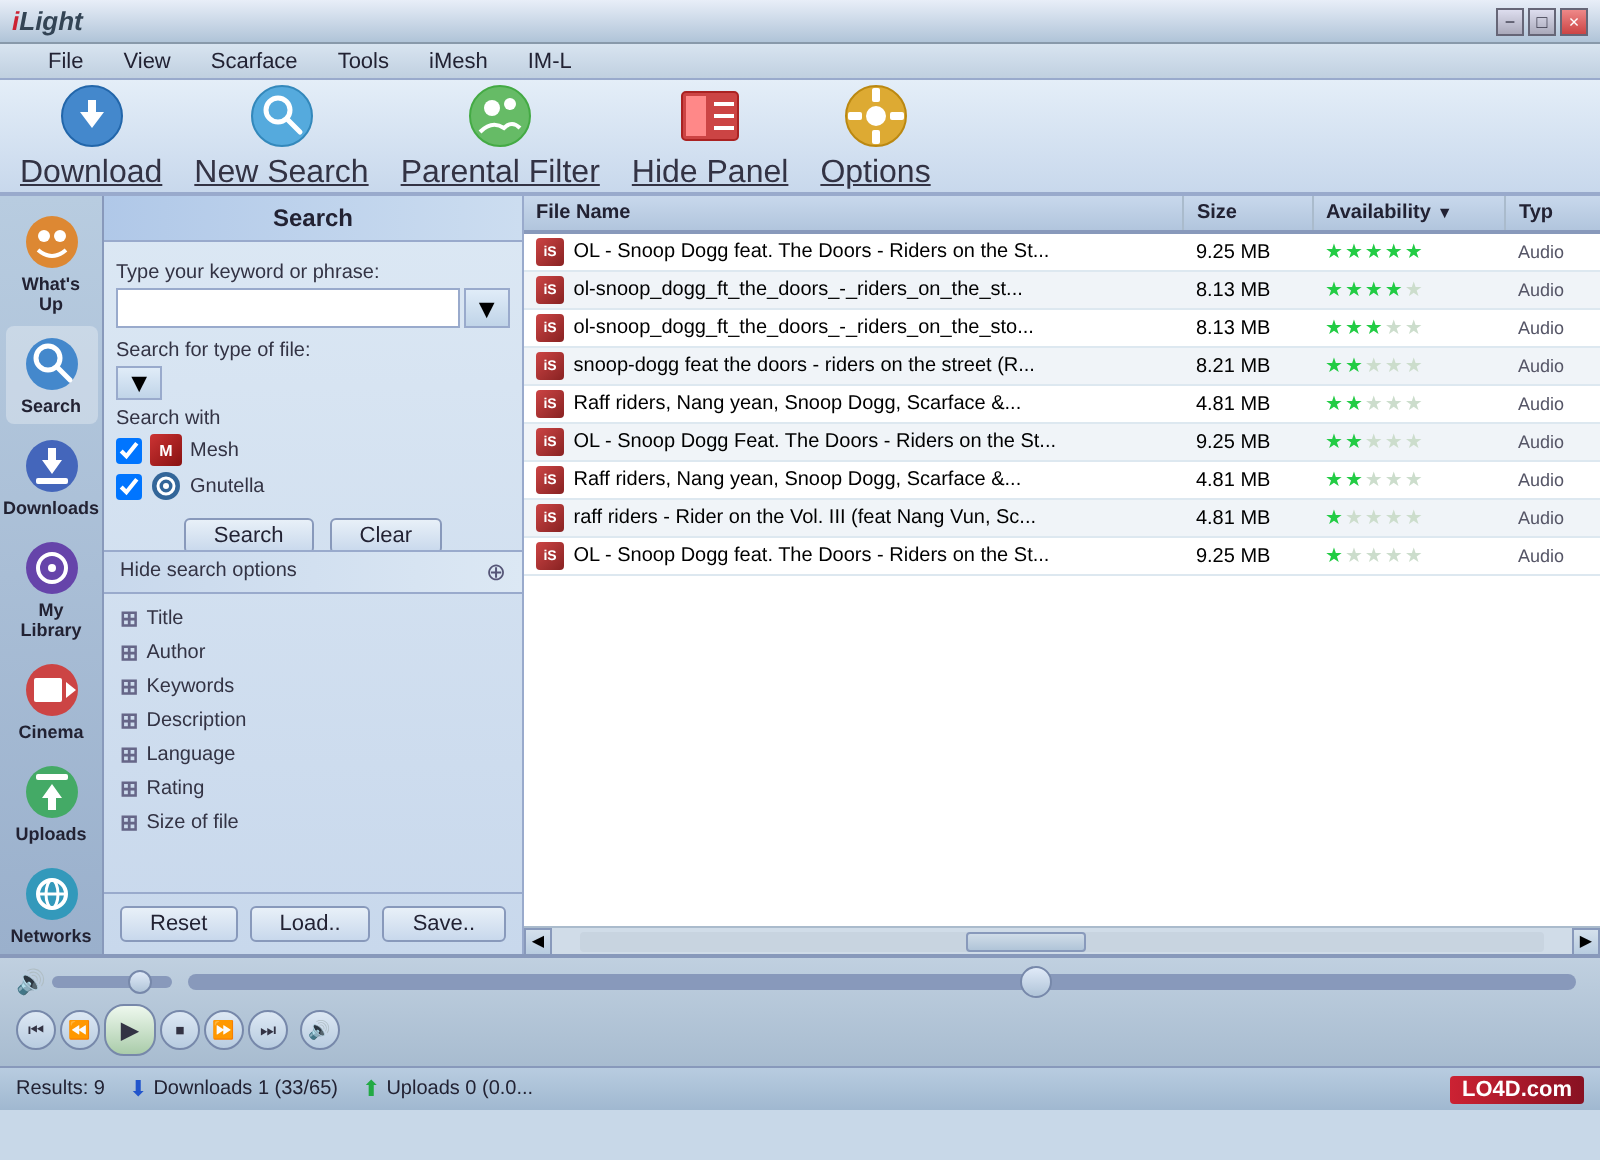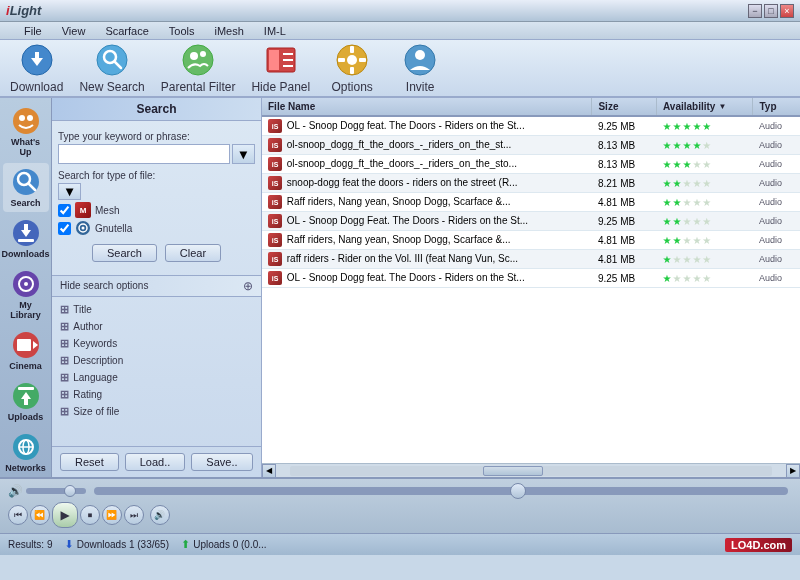--- a/index.html
+++ b/index.html
@@ -68,22 +68,23 @@
       gap: 2px;
       cursor: pointer;
       min-width: 52px;
     }
     .toolbar-icon {
       width: 36px; height: 36px;
       display: flex; align-items: center; justify-content: center;
       font-size: 22px;
     }
     .toolbar-label {
-      font-size: 12px;
+      font-size: 16px;
       color: #334;
+      text-decoration: underline;
     }
 
     
     .sidebar {
       width: 52px;
       background: linear-gradient(to bottom, #b8cce0, #9ab0cc);
       display: flex;
       flex-direction: column;
       align-items: center;
       padding-top: 4px;
@@ -518,30 +519,20 @@
         <circle cx="16" cy="16" r="15" fill="#ddaa33" stroke="#bb8811" stroke-width="1"></circle>
         <circle cx="16" cy="16" r="5" fill="white"></circle>
         <rect x="14" y="2" width="4" height="7" rx="1" fill="white"></rect>
         <rect x="14" y="23" width="4" height="7" rx="1" fill="white"></rect>
         <rect x="2" y="14" width="7" height="4" rx="1" fill="white"></rect>
         <rect x="23" y="14" width="7" height="4" rx="1" fill="white"></rect>
       </svg>
     </div>
     <span class="toolbar-label">Options</span>
   </div>
-  <div class="toolbar-btn">
-    <div class="toolbar-icon">
-      <svg width="32" height="32" viewBox="0 0 32 32">
-        <circle cx="16" cy="16" r="15" fill="#5599cc" stroke="#3377aa" stroke-width="1"></circle>
-        <circle cx="16" cy="11" r="5" fill="white"></circle>
-        <path d="M6 26 Q16 18 26 26" fill="white"></path>
-      </svg>
-    </div>
-    <span class="toolbar-label">Invite</span>
-  </div>
 </div>
 
 <div class="main-content">
 
   <div class="sidebar">
     <div class="sidebar-btn">
       <div class="sidebar-icon">
         <svg width="28" height="28" viewBox="0 0 28 28">
           <circle cx="14" cy="14" r="13" fill="#dd8833"></circle>
           <circle cx="10" cy="11" r="3" fill="white"></circle>
@@ -619,20 +610,21 @@
     <div class="search-body">
       <div class="field-label">Type your keyword or phrase:</div>
       <div style="display:flex; gap:2px;">
         <input type="text" class="search-input" style="flex: 1 1 0%;" placeholder="">
         <button style="padding:0 4px; border:1px solid #99aacc; background:linear-gradient(to bottom,#e0ecf8,#c0d4e8); cursor:pointer;">▼</button>
       </div>
       <div class="field-label" style="margin-top:6px;">Search for type of file:</div>
       <div style="display:flex; gap:2px;">
         <button style="padding:0 4px; border:1px solid #99aacc; background:linear-gradient(to bottom,#e0ecf8,#c0d4e8); cursor:pointer;">▼</button>
       </div>
+      <div class="search-with-label">Search with</div>
       <div class="checkbox-row">
         <input type="checkbox" checked="" style="">
         <div class="network-icon" style="background:linear-gradient(135deg,#cc3333,#881111);">
           <span style="color:white;font-weight:bold;font-size:8px;">M</span>
         </div>
         <span>Mesh</span>
       </div>
       <div class="checkbox-row">
         <input type="checkbox" checked="" style="">
         <div style="width:16px;height:16px;display:flex;align-items:center;justify-content:center;">

